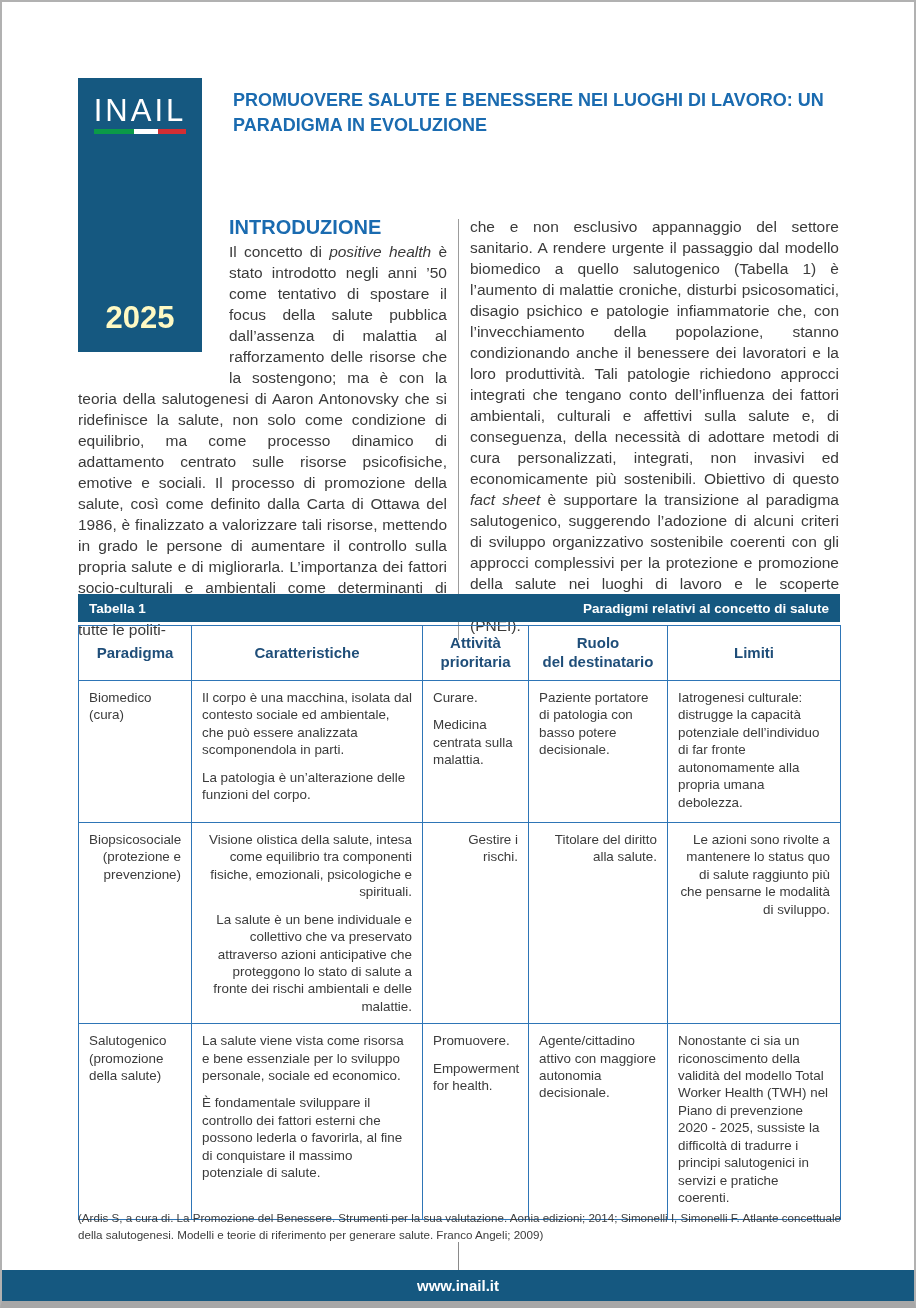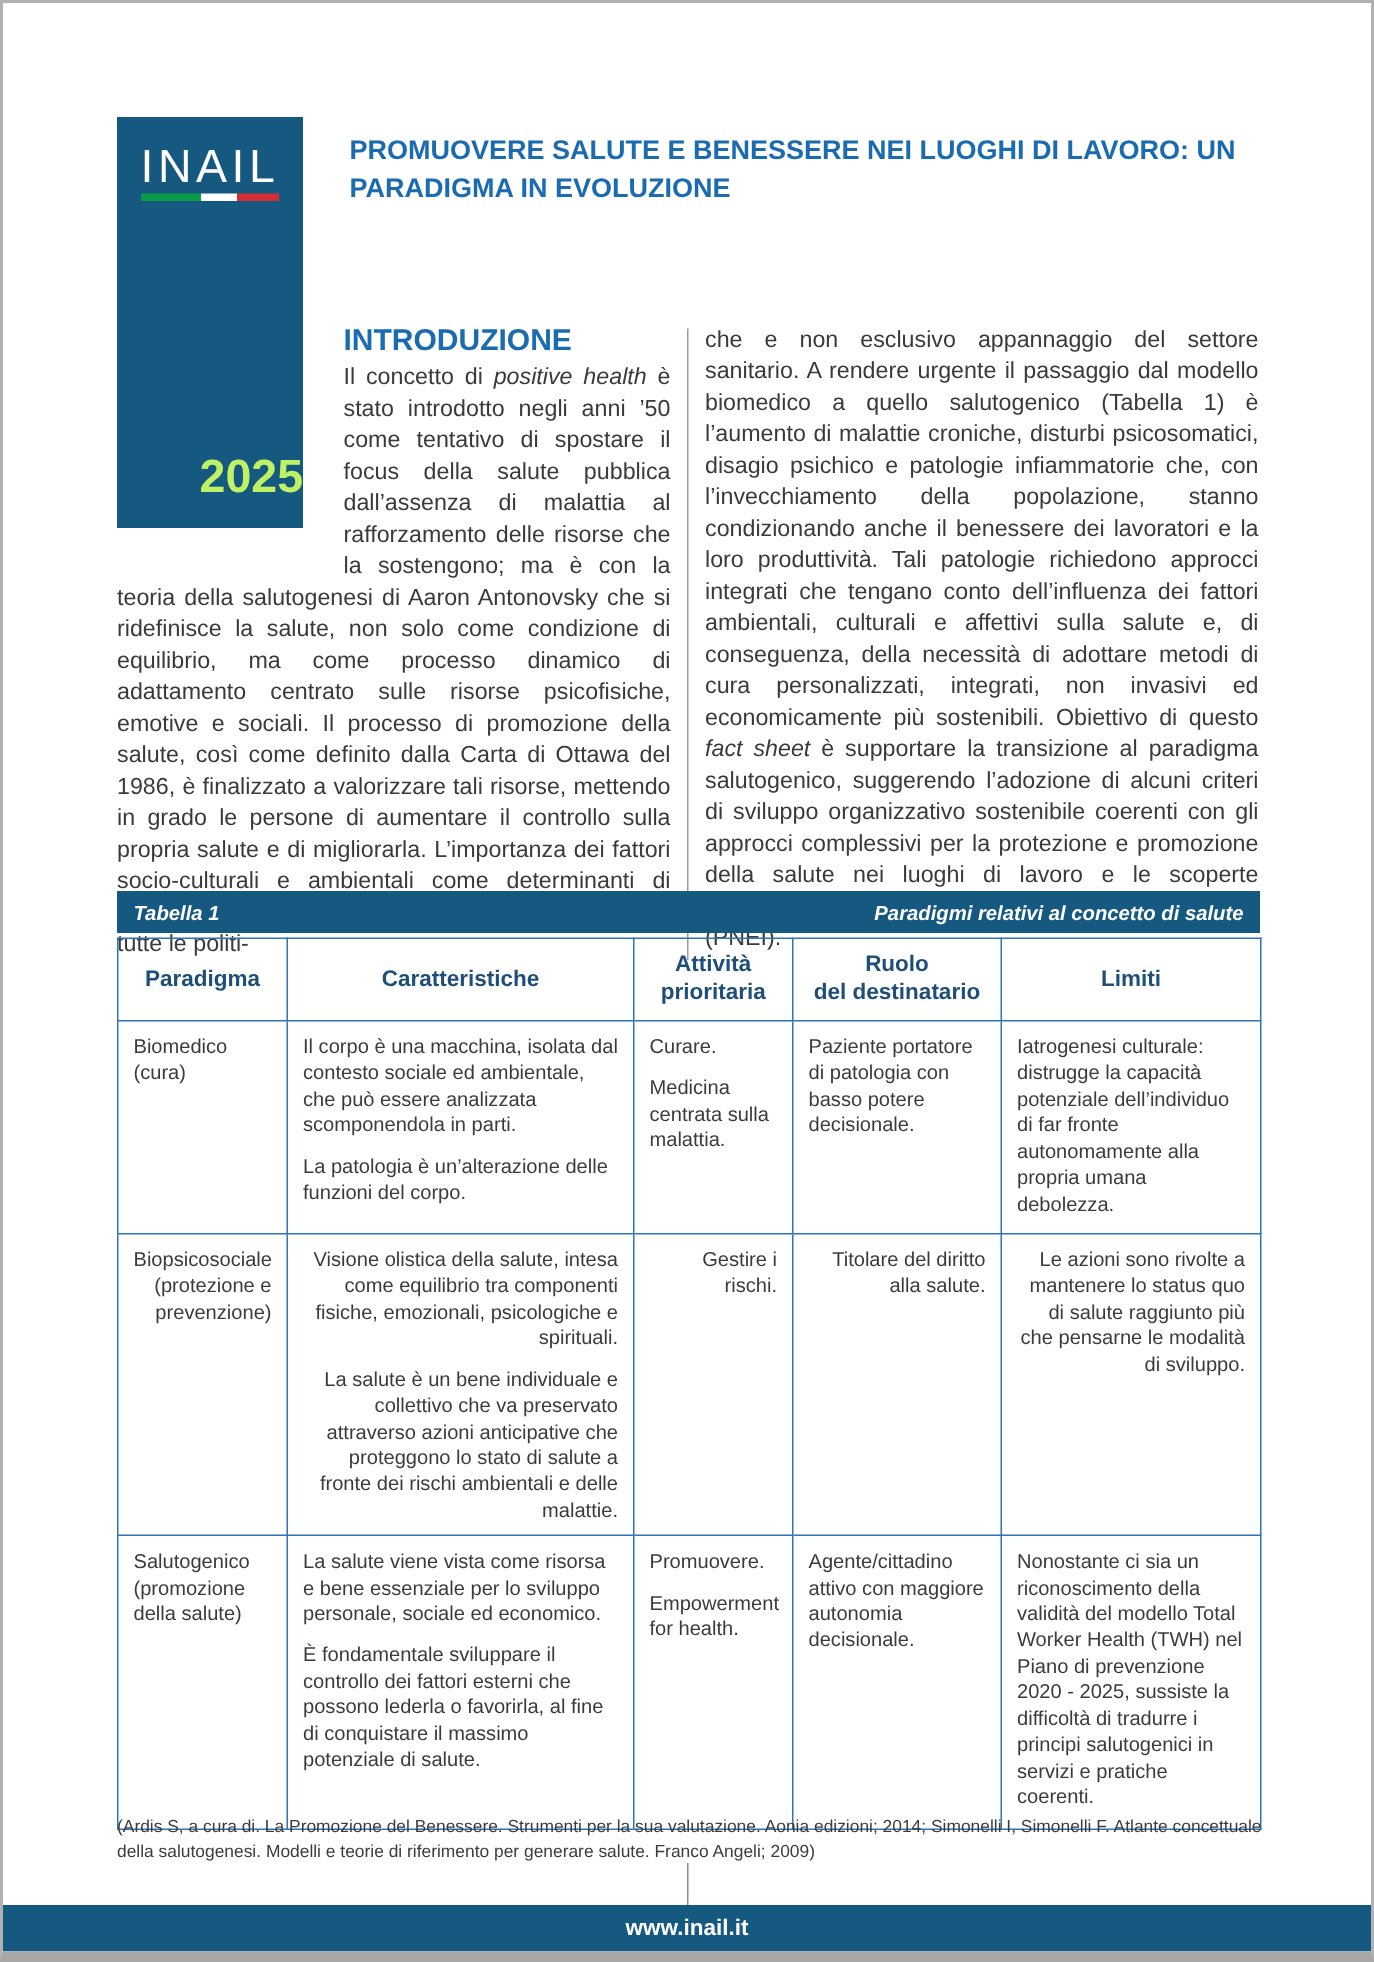--- a/index.html
+++ b/index.html
@@ -9,36 +9,36 @@
     font-family:"Liberation Sans",sans-serif;overflow:hidden;
   }
   
   .logo-box{position:absolute;left:76px;top:76px;width:124px;height:274px;background:#155880;}
   .inail-logo{margin-top:17px;text-align:center;color:#ffffff;font-weight:normal;
     font-size:31px;letter-spacing:3px;line-height:1;}
   .tricolor{display:flex;width:92px;height:5px;margin:3px auto 0 auto;}
   .tricolor .seg-green{flex:0 0 44%;background:#0b9a48;}
   .tricolor .seg-white{flex:0 0 26%;background:#ffffff;}
   .tricolor .seg-red{flex:0 0 30%;background:#d22e33;}
-  .year{position:absolute;bottom:16px;left:0;width:100%;text-align:right;
-    color:#bef264;font-weight:bold;font-size:31px;}
+  .year{position:absolute;bottom:16px;left:0;width:100%;text-align:center;
+    color:#fef9c3;font-weight:bold;font-size:31px;}
   .page-title{position:absolute;left:231px;top:86px;width:622px;color:#1a6bb0;
     font-weight:bold;font-size:18px;line-height:1.37;}
   
   .intro{position:absolute;left:76px;top:214px;width:762px;display:flex;}
   .intro-col{width:369px;}
   .col-divider{width:1px;background:#9c9c9c;margin:3px 11px 0 11px;}
   .intro p{margin:0;text-align:justify;font-size:15.5px;line-height:21px;color:#3a3a3a;}
   .intro i{font-style:italic;}
   .intro-heading{font-size:20px;font-weight:bold;color:#1a6bb0;margin:1px 0 3px 0;line-height:21px;}
   .box-spacer{float:left;width:151px;height:170px;}
   
   .table-block{position:absolute;left:76px;top:592px;width:762px;}
   .t-caption{height:28px;background:#155880;color:#ffffff;font-weight:bold;font-size:13.5px;
-    display:flex;justify-content:space-between;align-items:center;padding:0 11px;box-sizing:border-box;font-style:italic;}
+    display:flex;justify-content:space-between;align-items:center;padding:0 11px;box-sizing:border-box;}
   table.paradigmi{width:762px;table-layout:fixed;border-collapse:collapse;margin-top:3px;}
   table.paradigmi th{
     border:1px solid #2e75b6;color:#1f4e79;font-weight:bold;font-size:15px;
     text-align:center;vertical-align:middle;height:46px;white-space:pre-line;
     padding:4px 4px;line-height:1.25;}
   table.paradigmi td{
     border:1px solid #2e75b6;vertical-align:top;padding:8px 10px;
     font-size:13.4px;line-height:1.3;color:#3b3b3b;}
   table.paradigmi td p{margin:0;}
   table.paradigmi td p + p{margin-top:10px;}

